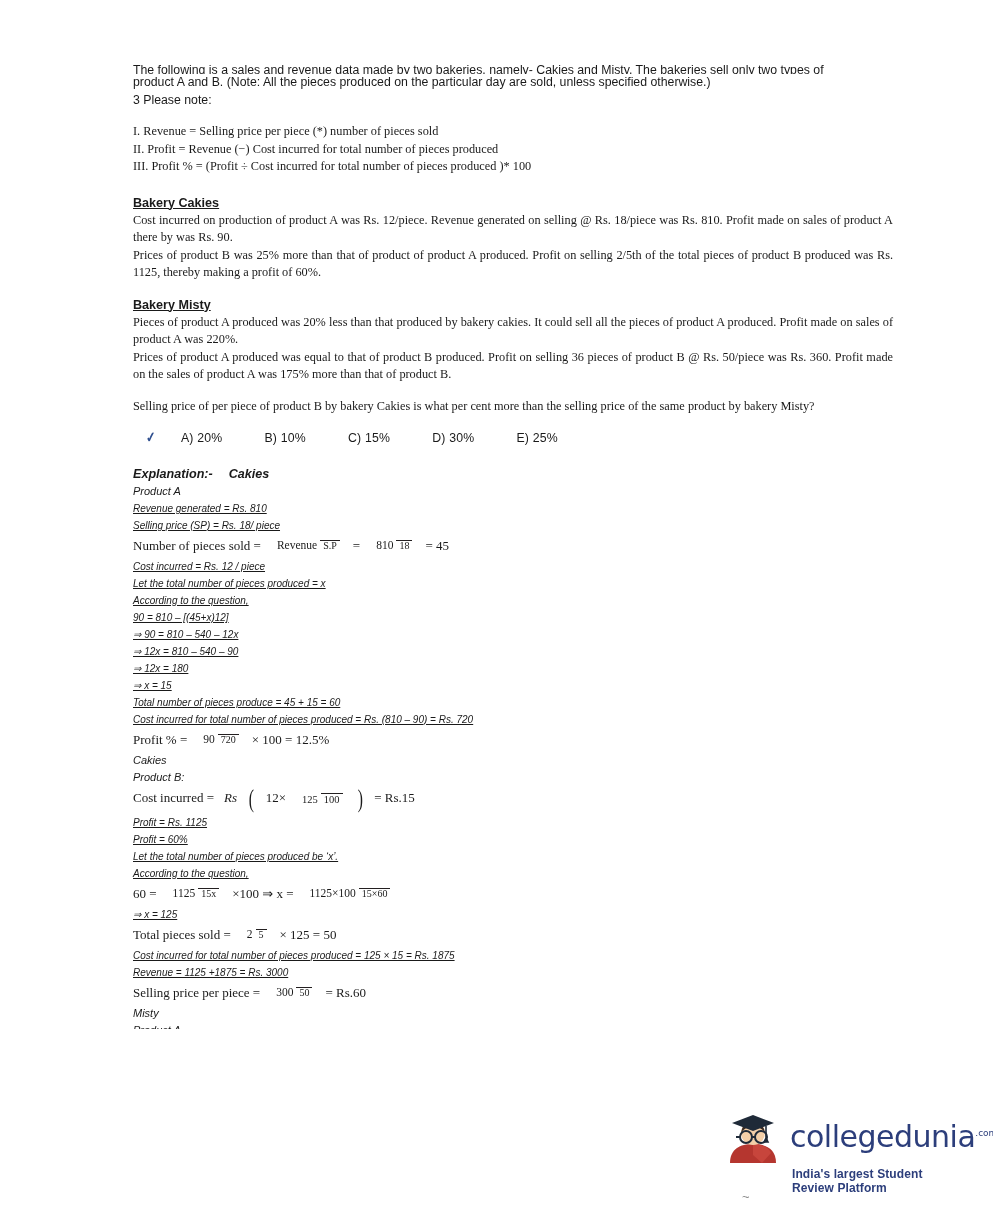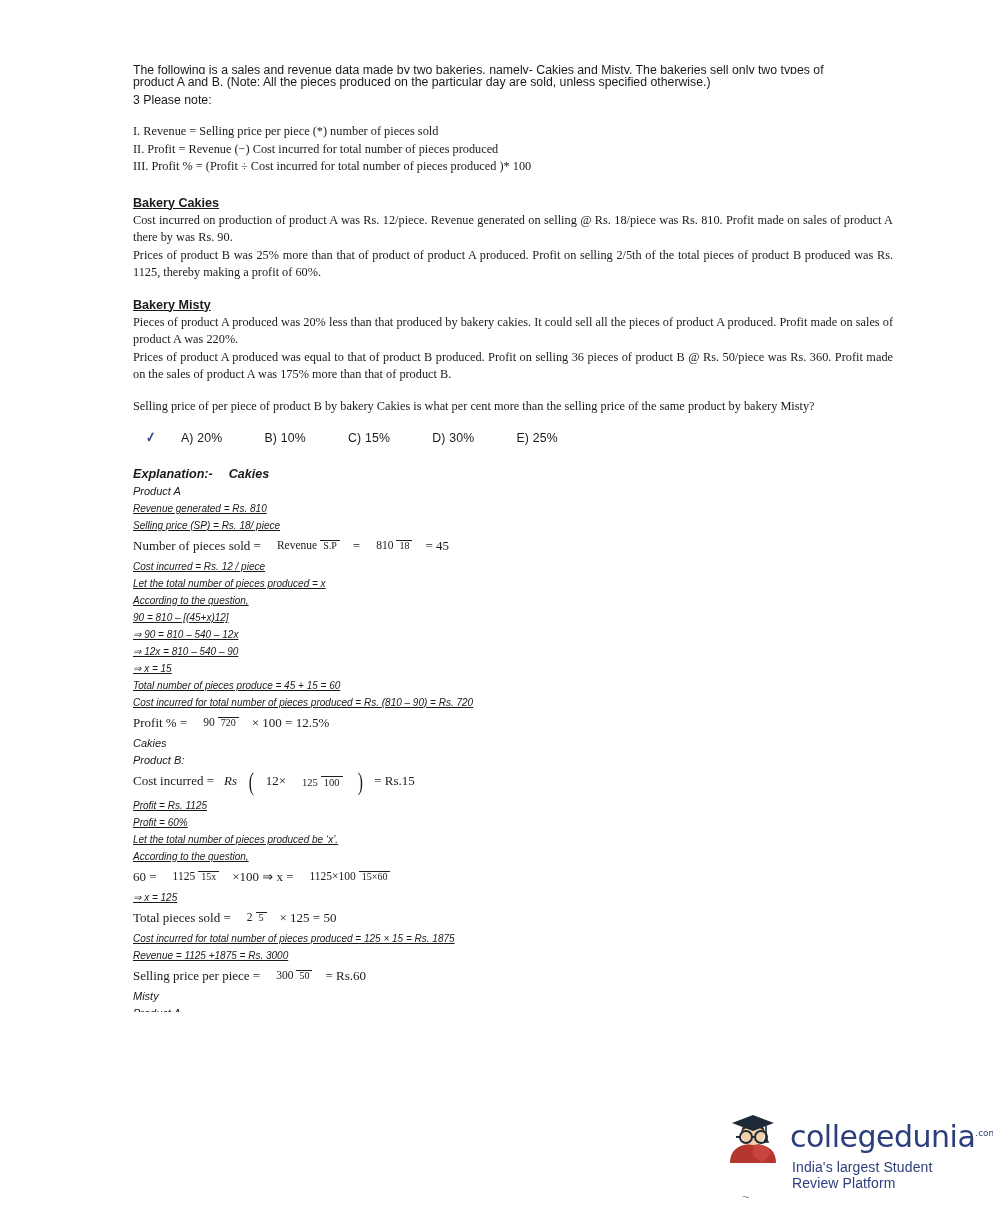--- a/index.html
+++ b/index.html
@@ -138,23 +138,23 @@
     top: 8px;
     font-size: 30px;
     letter-spacing: -0.5px;
     color: #2c3e7b;
     font-family: "DejaVu Sans", sans-serif;
     font-weight: 500;
   }
   .logo-tag {
     position: absolute;
     left: 70px;
-    top: 48px;
-    font-size: 14px;
-    font-weight: normal;
+    top: 56px;
+    font-size: 12px;
+    font-weight: bold;
     color: #2c3e7b;
     letter-spacing: 0.1px;
   }
   .logo-sup {
     font-size: 9px;
     vertical-align: super;
     color: #2c3e7b;
     letter-spacing: 0;
   }
   .squiggle {
@@ -233,20 +233,21 @@
       </span>
       <span>= 45</span>
     </div>
 
     <div class="it">Cost incurred = Rs. 12 / piece</div>
     <div class="it">Let the total number of pieces produced = x</div>
     <div class="it">According to the question,</div>
     <div class="it">90 = 810 – [(45+x)12]</div>
     <div class="it">⇒ 90 = 810 – 540 – 12x</div>
     <div class="it">⇒ 12x = 810 – 540 – 90</div>
+    <div class="it">⇒ 12x = 180</div>
     <div class="it">⇒ x = 15</div>
     <div class="it">Total number of pieces produce = 45 + 15 = 60</div>
     <div class="it">Cost incurred for total number of pieces produced  = Rs. (810 – 90) = Rs. 720</div>
 
     <div class="mathline">
       <span>Profit % =</span>
       <span class="frac">
         <span class="num">90</span>
         <span class="den">720</span>
       </span>

